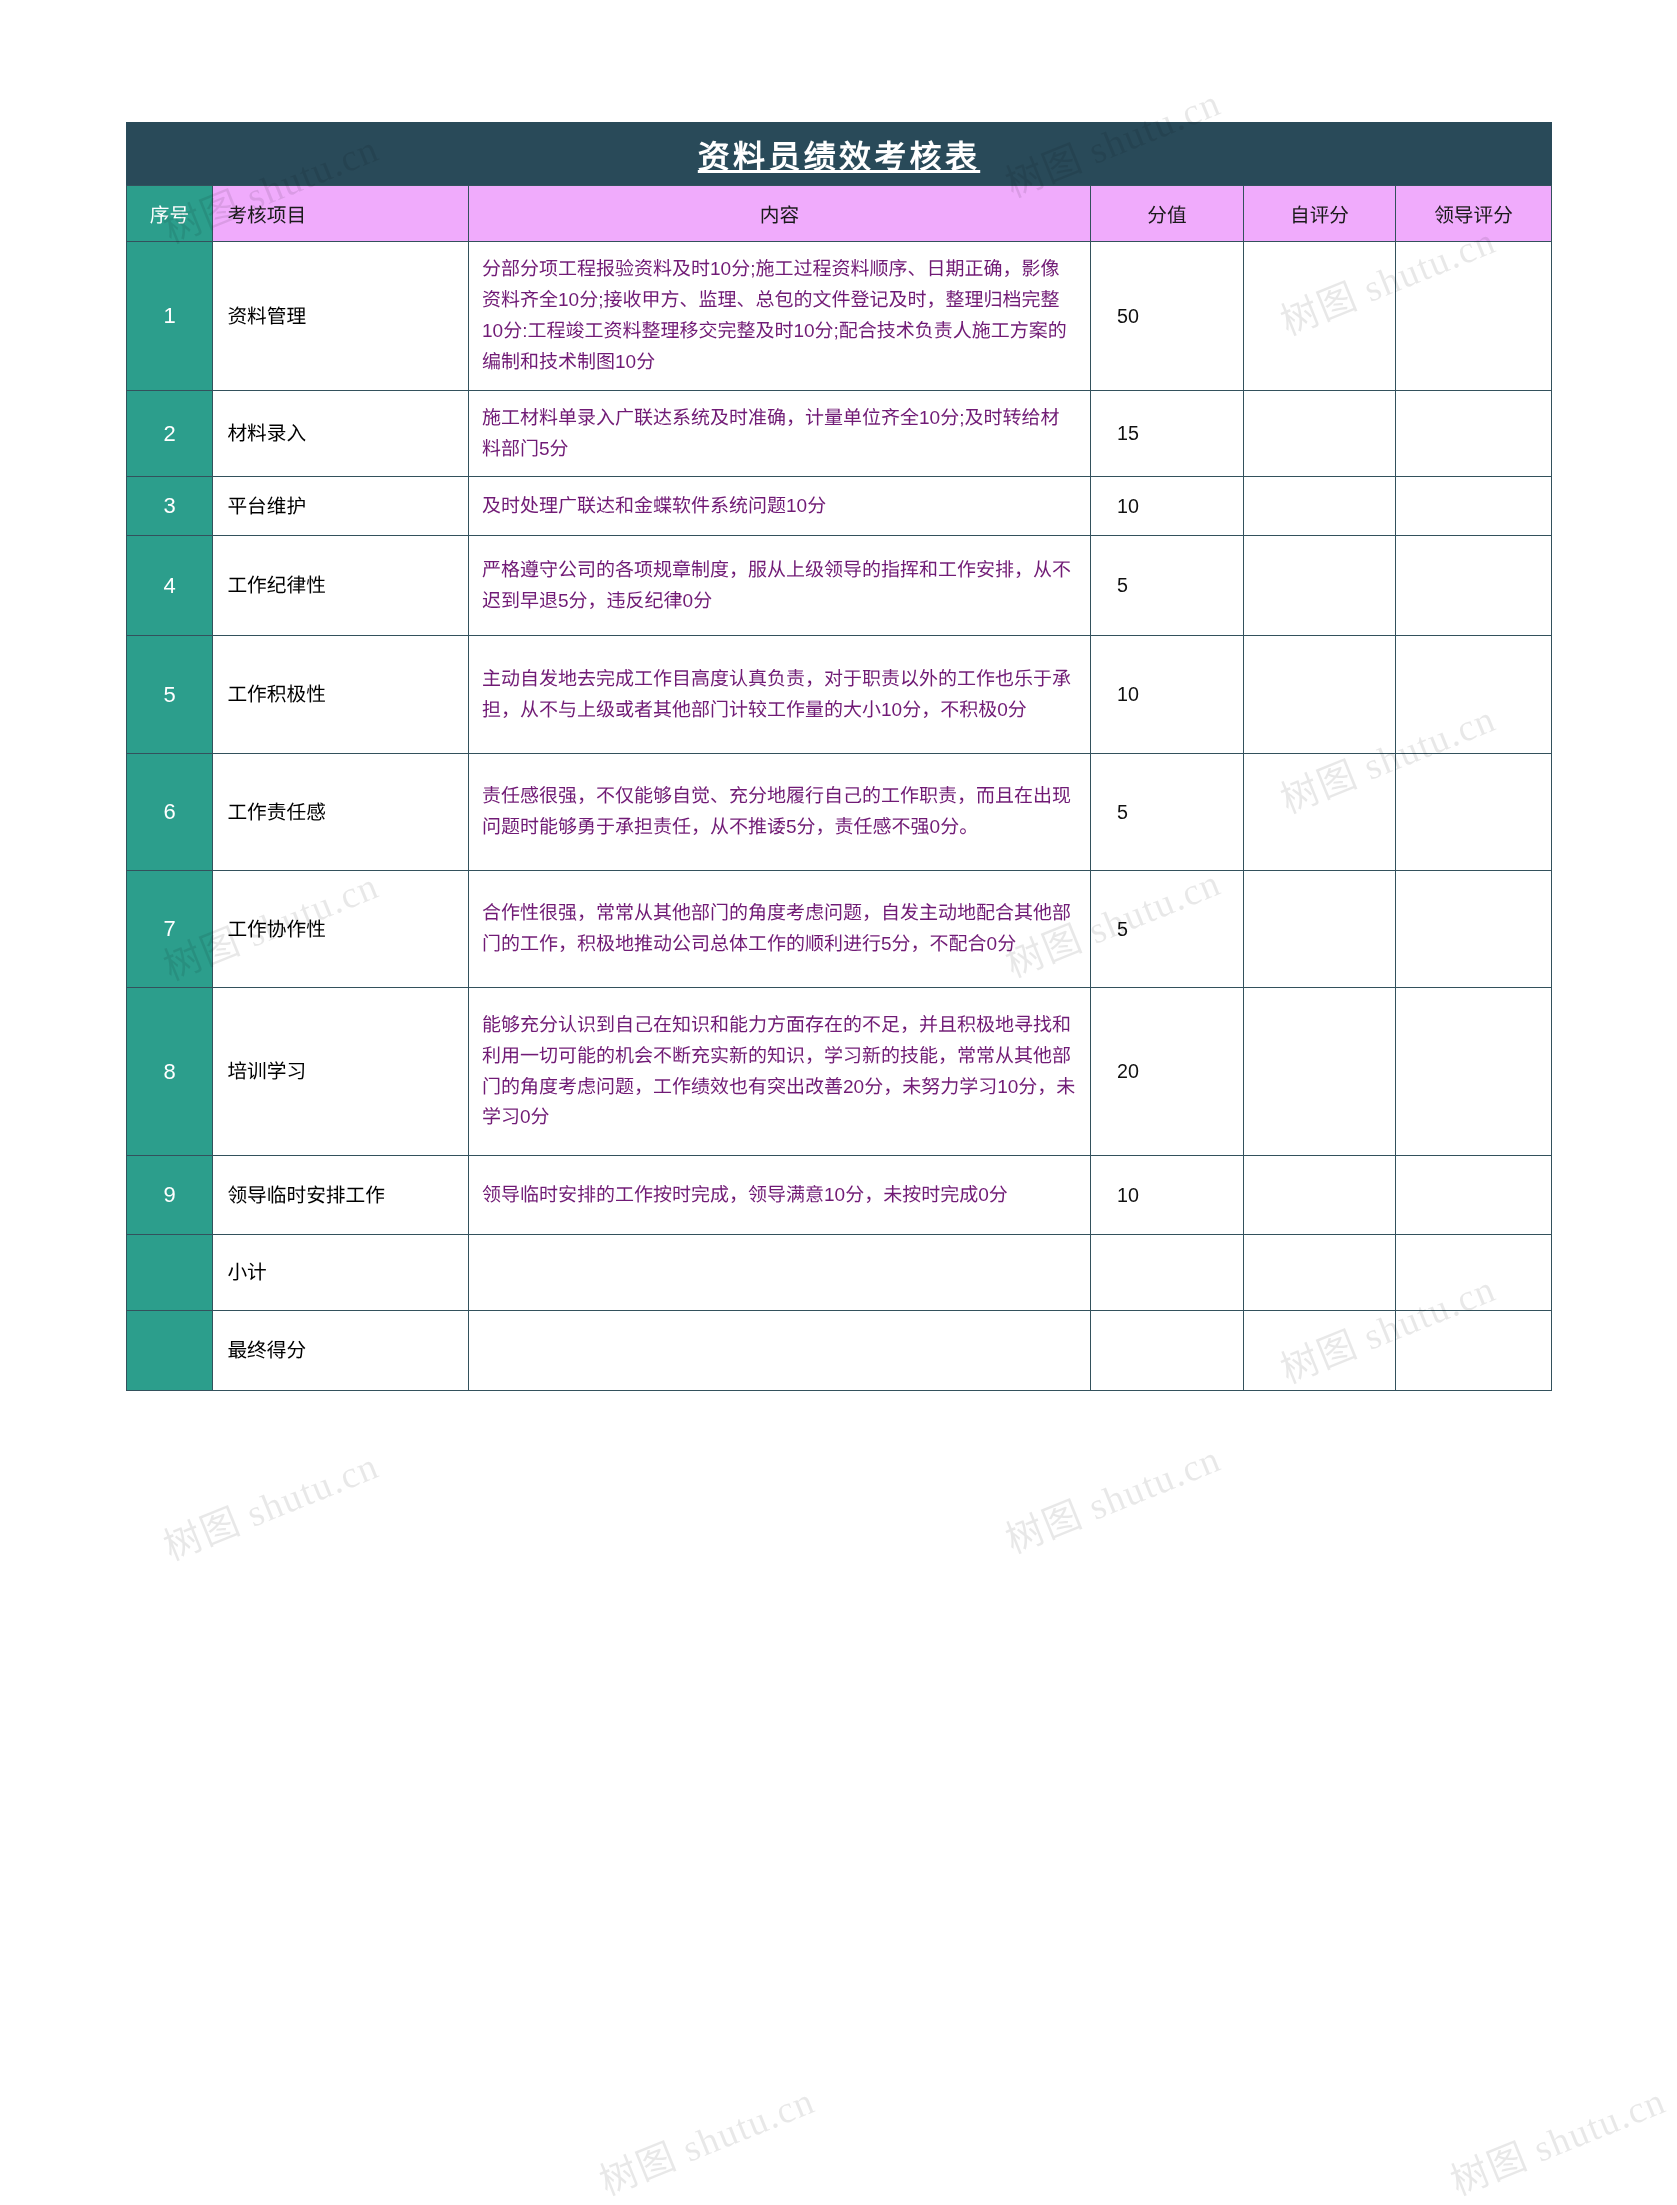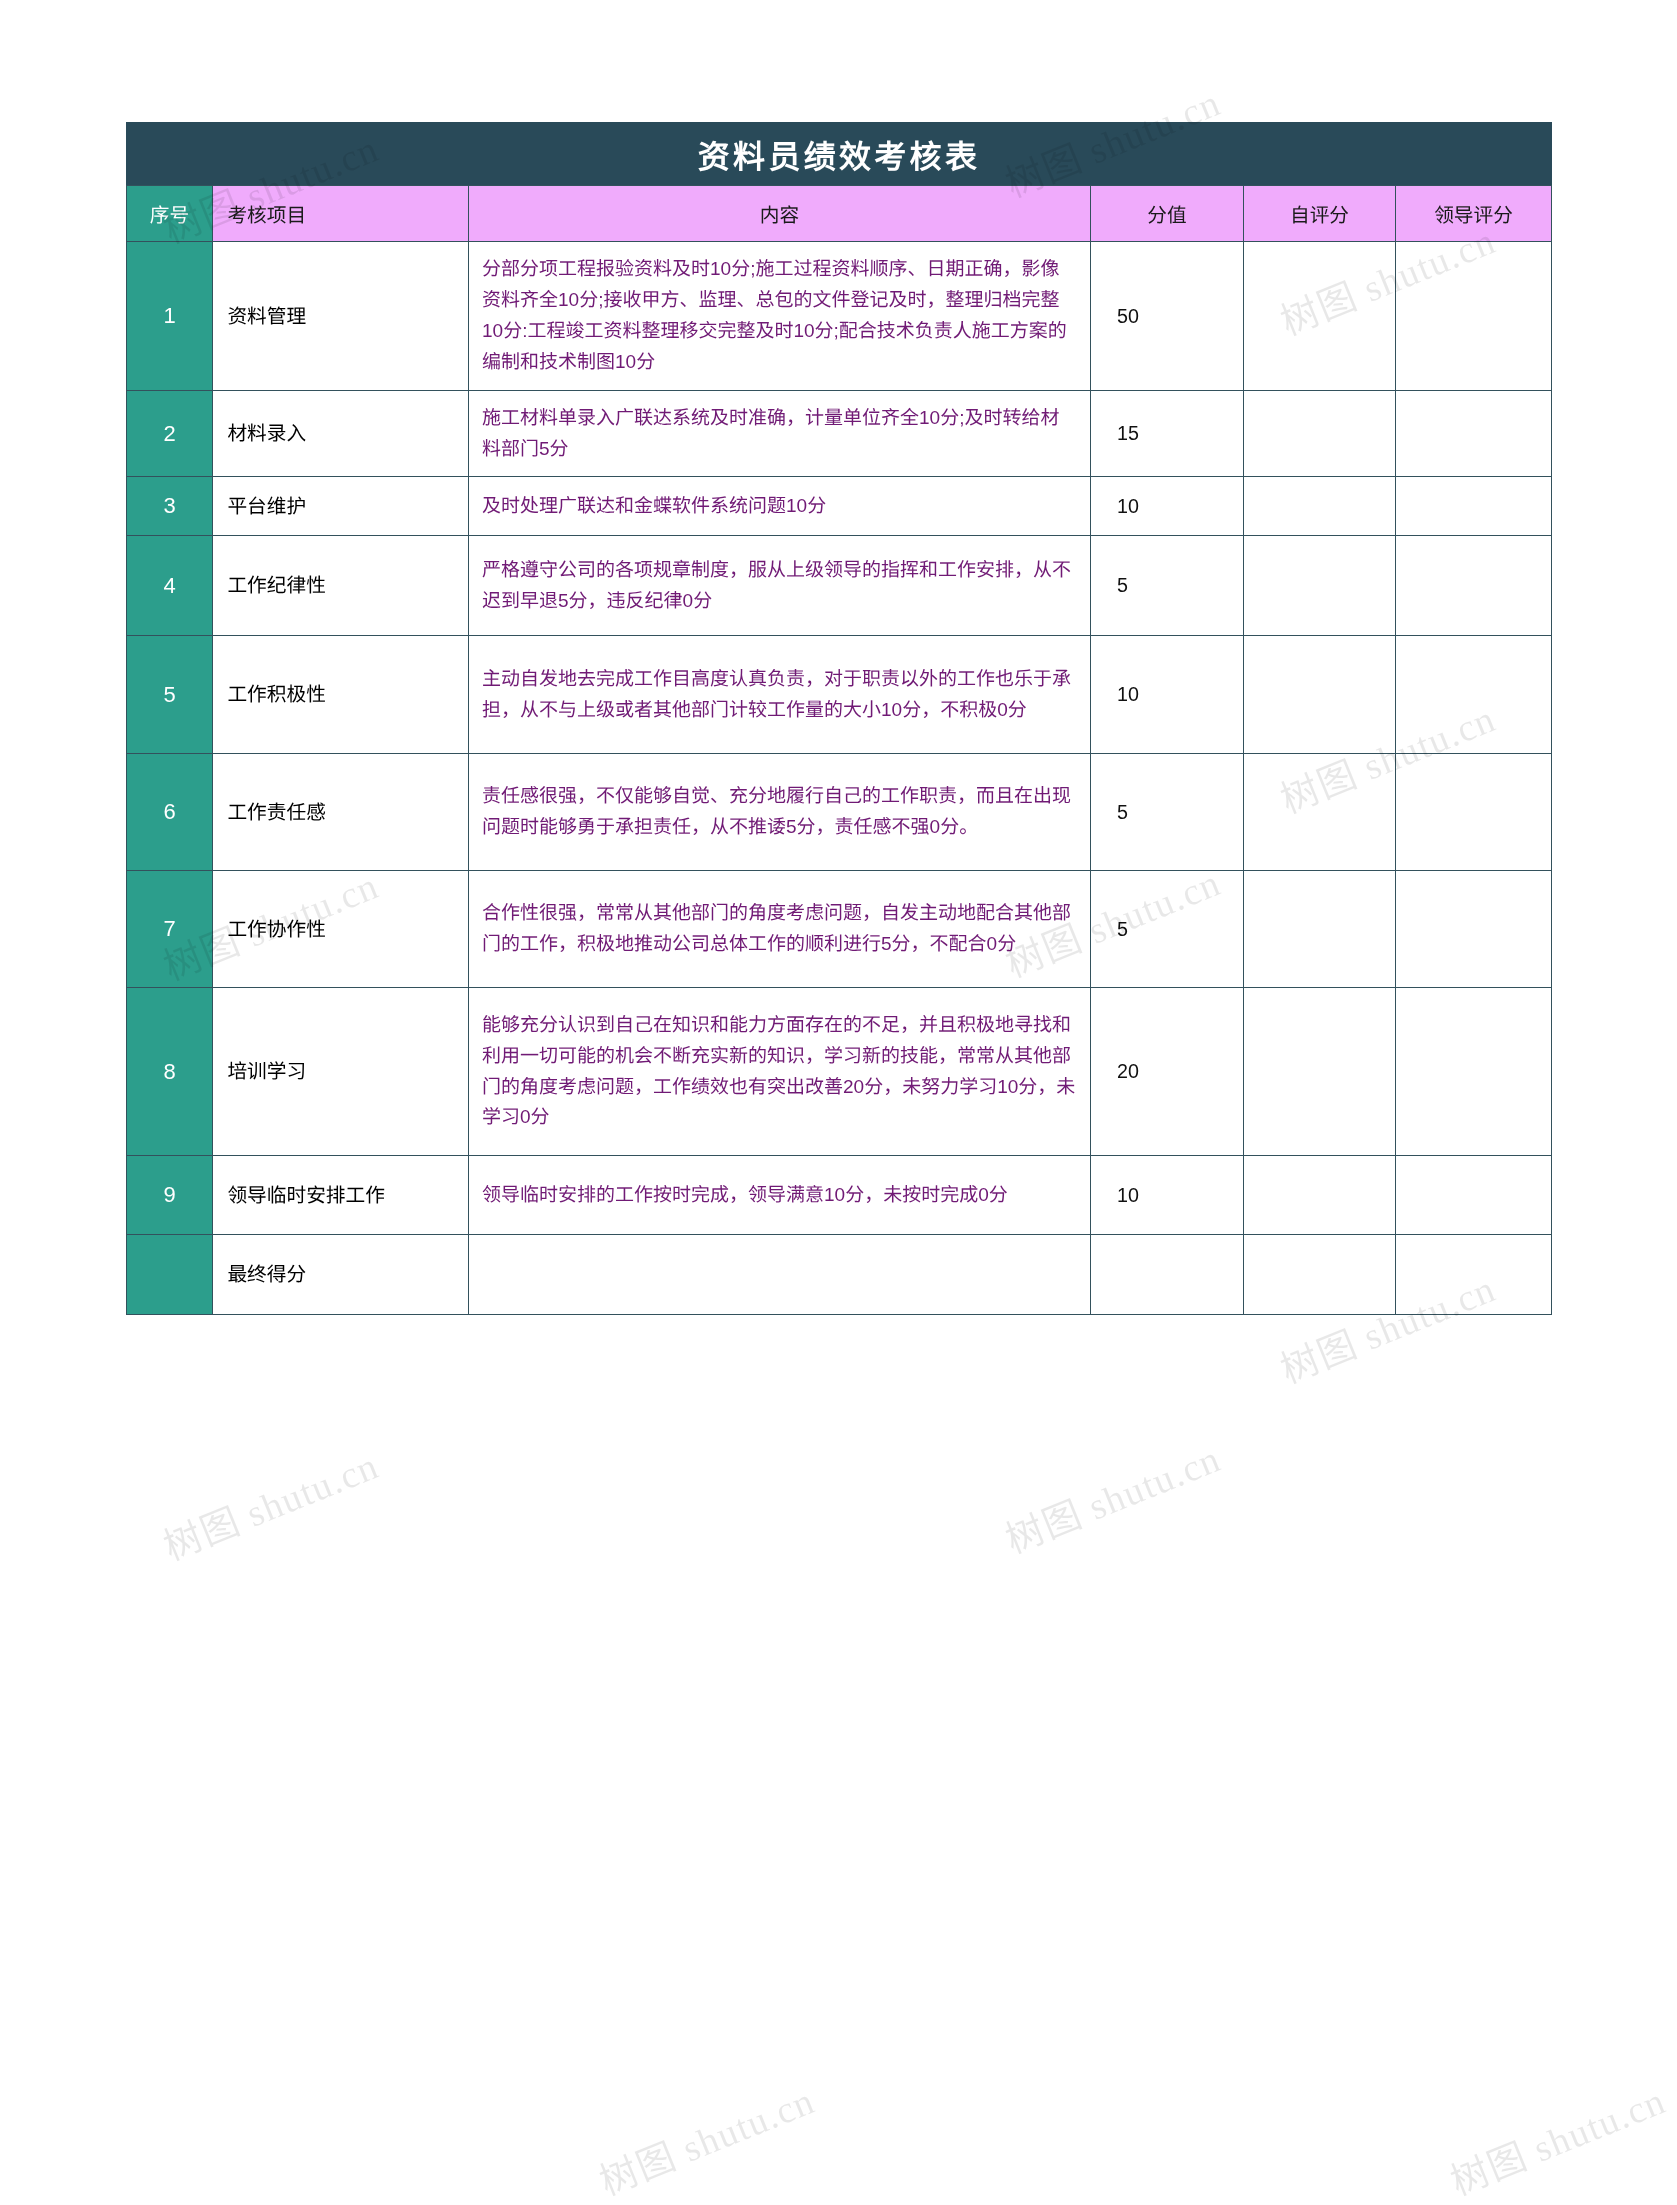--- a/index.html
+++ b/index.html
@@ -56,20 +56,21 @@
     height: 63px;
     background: #294A59;
     color: #ffffff;
     display: flex;
     align-items: center;
     justify-content: center;
     font-size: 32px;
     font-weight: 700;
     letter-spacing: 3.3px;
     box-sizing: border-box;
+    text-decoration: underline;
   }
 
   
   table {
     border-collapse: collapse;
     table-layout: fixed;
     width: 1426px;
     background: transparent;
   }
   col.c-seq     { width: 86px; }
@@ -232,20 +233,28 @@
             <td class="cell-blank"></td>
           </tr>
           <tr style="height: 79px;">
             <td class="cell-seq">9</td>
             <td class="cell-item">领导临时安排工作</td>
             <td class="cell-content">领导临时安排的工作按时完成，领导满意10分，未按时完成0分</td>
             <td class="cell-score">10</td>
             <td class="cell-blank"></td>
             <td class="cell-blank"></td>
           </tr>
+          <tr style="height: 76px;">
+            <td class="cell-seq"></td>
+            <td class="cell-item">小计</td>
+            <td class="cell-content"></td>
+            <td class="cell-score"></td>
+            <td class="cell-blank"></td>
+            <td class="cell-blank"></td>
+          </tr>
           <tr style="height: 80px;">
             <td class="cell-seq"></td>
             <td class="cell-item">最终得分</td>
             <td class="cell-content"></td>
             <td class="cell-score"></td>
             <td class="cell-blank"></td>
             <td class="cell-blank"></td>
           </tr>
         </tbody>
     </table>

